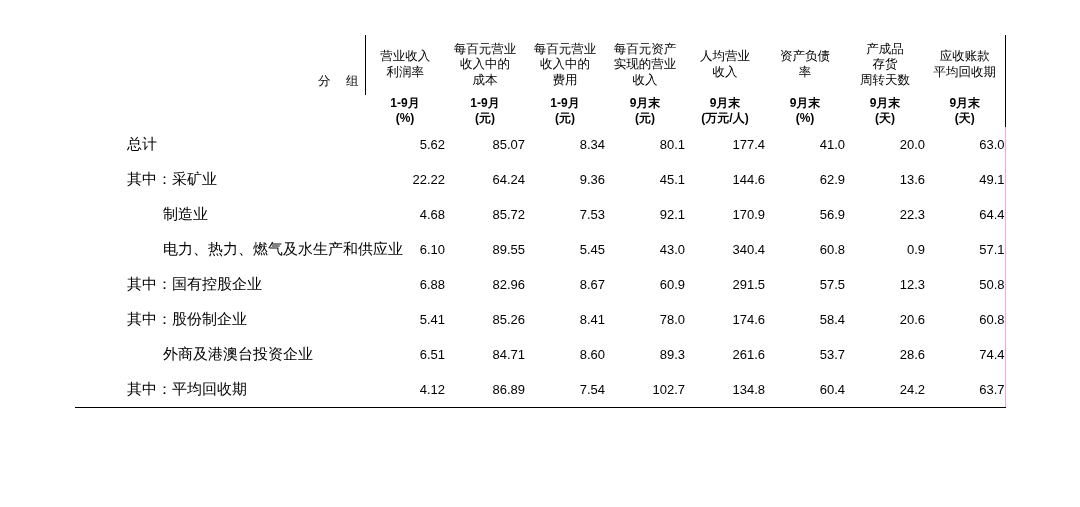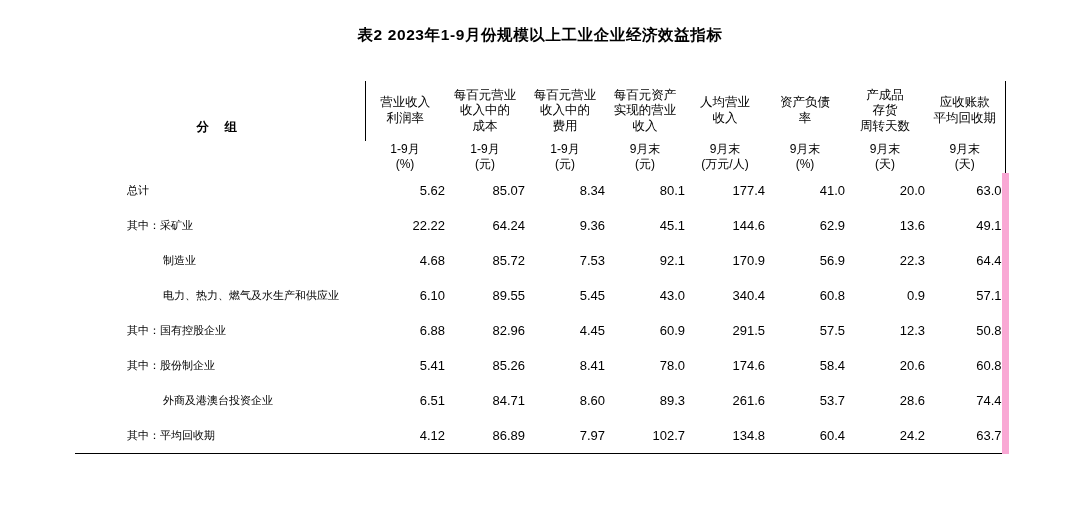--- a/index.html
+++ b/index.html
@@ -59,64 +59,63 @@
     line-height: 1.25;
     border-left: 1px solid #000;
     border-bottom: 1px solid #000;
     padding: 2px 3px;
   }
   .hdr-main.first-data { border-left: 1px solid #000; }
   .hdr-main.last { border-right: 1px solid #000; }
 
   .hdr-group {
     height: 92px;
-    text-align: center;
-    font-weight: bold;
+    text-align: right;
+    font-weight: normal;
     letter-spacing: 6px;
     padding-left: 10px;
   }
   .hdr-sub {
     height: 32px;
     text-align: center;
-    font-weight: normal;
+    font-weight: bold;
     line-height: 1.25;
     border-left: 1px solid #000;
     border-bottom: 1.3px solid #000;
     padding: 1px 2px;
     font-size: 12px;
   }
   .hdr-sub.last { border-right: 1px solid #000; }
 
   td.rowlabel {
     height: 35px;
     text-align: left;
     padding-left: 52px;
     white-space: nowrap;
-    font-size: 11px;
+    font-size: 15px;
   }
   td.rowlabel.indent1 { padding-left: 52px; }
   td.rowlabel.indent2 { padding-left: 88px; }
 
   td.num {
     text-align: right;
     padding-right: 10px;
     border-left: 1px solid #000;
     font-size: 13px;
     height: 35px;
   }
-  td.num.last { border-right: 7px solid #f9a8d4; }
+  td.num.last { border-right: 1px solid #f9a8d4; }
 
   tr.datarow:last-child td { border-bottom: 1.3px solid #000; }
 </style>
 </head>
 <body>
 
 <div class="page">
 
-  <div class="doc-title">表2   2023年1-9月份规模以上工业企业经济效益指标</div>
 
   <div class="table-wrap">
     <table class="stats">
       <colgroup>
         <col class="group-col">
         <col class="data-col">
           <col class="data-col">
           <col class="data-col">
           <col class="data-col">
         <col class="data-col">
@@ -189,21 +188,21 @@
             <td class="num">43.0</td>
             <td class="num">340.4</td>
             <td class="num">60.8</td>
             <td class="num">0.9</td>
             <td class="num last">57.1</td>
           </tr>
           <tr class="datarow">
             <td class="rowlabel indent1">其中：国有控股企业</td>
             <td class="num">6.88</td>
             <td class="num">82.96</td>
-            <td class="num">4.45</td>
+            <td class="num">8.67</td>
             <td class="num">60.9</td>
             <td class="num">291.5</td>
             <td class="num">57.5</td>
             <td class="num">12.3</td>
             <td class="num last">50.8</td>
           </tr>
           <tr class="datarow">
             <td class="rowlabel indent1">其中：股份制企业</td>
             <td class="num">5.41</td>
             <td class="num">85.26</td>
@@ -222,21 +221,21 @@
             <td class="num">89.3</td>
             <td class="num">261.6</td>
             <td class="num">53.7</td>
             <td class="num">28.6</td>
             <td class="num last">74.4</td>
           </tr>
           <tr class="datarow">
             <td class="rowlabel indent1">其中：平均回收期</td>
             <td class="num">4.12</td>
             <td class="num">86.89</td>
-            <td class="num">7.97</td>
+            <td class="num">7.54</td>
             <td class="num">102.7</td>
             <td class="num">134.8</td>
             <td class="num">60.4</td>
             <td class="num">24.2</td>
             <td class="num last">63.7</td>
           </tr>
         </tbody>
     </table>
   </div>
 

